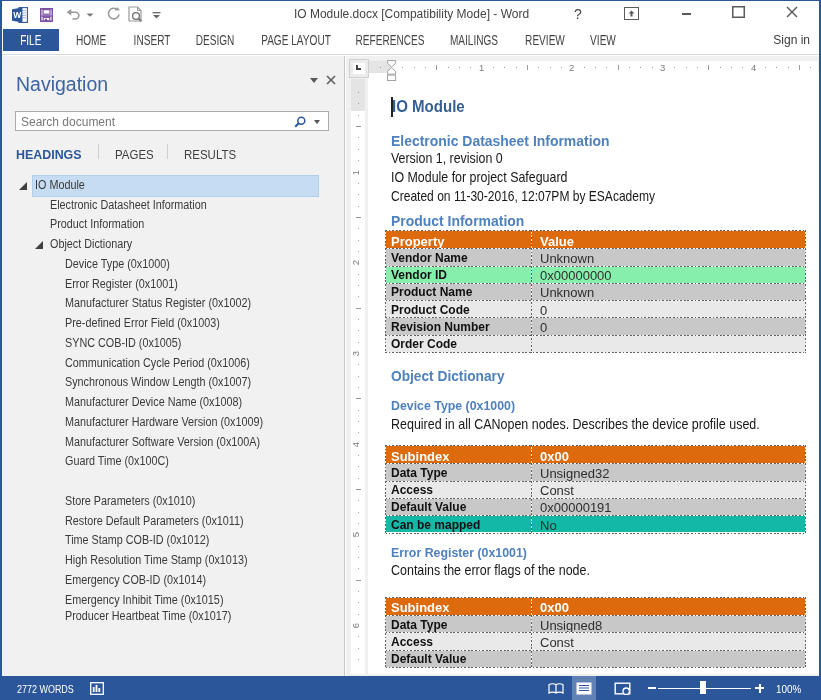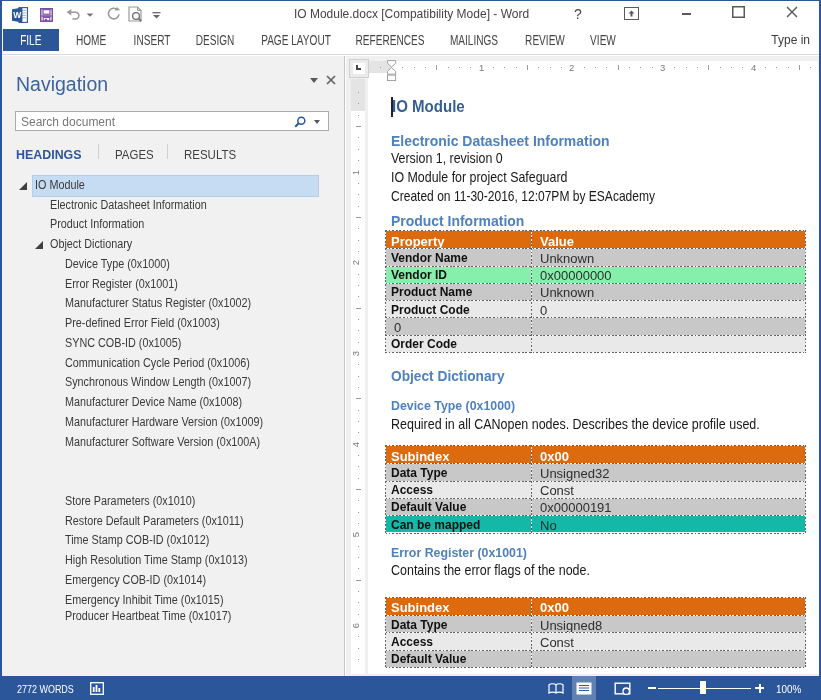--- a/index.html
+++ b/index.html
@@ -159,21 +159,21 @@
   <div id="tabrow">
     <div id="filetab"><i>FILE</i></div>
     <span class="rtab" style="left:88.5px">HOME</span>
     <span class="rtab" style="left:149.5px">INSERT</span>
     <span class="rtab" style="left:212.6px">DESIGN</span>
     <span class="rtab" style="left:294.2px">PAGE LAYOUT</span>
     <span class="rtab" style="left:388.4px">REFERENCES</span>
     <span class="rtab" style="left:472px">MAILINGS</span>
     <span class="rtab" style="left:542.5px">REVIEW</span>
     <span class="rtab" style="left:601px">VIEW</span>
-    <span id="signin">Type in</span>
+    <span id="signin">Sign in</span>
   </div>
 
   <div id="nav">
     <div id="navtitle">Navigation</div>
     <div id="navdd"></div>
     <svg style="position:absolute;left:324px;top:19px" width="10" height="10" viewBox="0 0 10 10">
       <line x1="1" y1="1" x2="9" y2="9" stroke="#666" stroke-width="1.7"></line>
       <line x1="9" y1="1" x2="1" y2="9" stroke="#666" stroke-width="1.7"></line>
     </svg>
     <div id="search">
@@ -225,20 +225,23 @@
         <span style="left:63px">Synchronous Window Length (0x1007)</span>
       </div>
       <div class="navrow" style="top:336.25px">
         <span style="left:63px">Manufacturer Device Name (0x1008)</span>
       </div>
       <div class="navrow" style="top:356.00px">
         <span style="left:63px">Manufacturer Hardware Version (0x1009)</span>
       </div>
       <div class="navrow" style="top:375.75px">
         <span style="left:63px">Manufacturer Software Version (0x100A)</span>
+      </div>
+      <div class="navrow" style="top:395.50px">
+        <span style="left:63px">Guard Time (0x100C)</span>
       </div>
       <div class="navrow" style="top:435.00px">
         <span style="left:63px">Store Parameters (0x1010)</span>
       </div>
       <div class="navrow" style="top:454.75px">
         <span style="left:63px">Restore Default Parameters (0x1011)</span>
       </div>
       <div class="navrow" style="top:474.50px">
         <span style="left:63px">Time Stamp COB-ID (0x1012)</span>
       </div>
@@ -402,20 +405,23 @@
             </div>
             <div class="c2">Unknown</div>
           </div>
           <div class="trow line" style="background:#e9e9e9">
             <div class="c1" style="width:146px">
               <span>Product Code</span>
             </div>
             <div class="c2">0</div>
           </div>
           <div class="trow line" style="background:#c8c8c8">
+            <div class="c1" style="width:146px">
+              <span>Revision Number</span>
+            </div>
             <div class="c2">0</div>
           </div>
           <div class="trow line" style="background:#e9e9e9">
             <div class="c1" style="width:146px">
               <span>Order Code</span>
             </div>
             <div class="c2"></div>
           </div>
           <i class="lh" style="top:0"></i>
           <i class="lh" style="bottom:0"></i>

